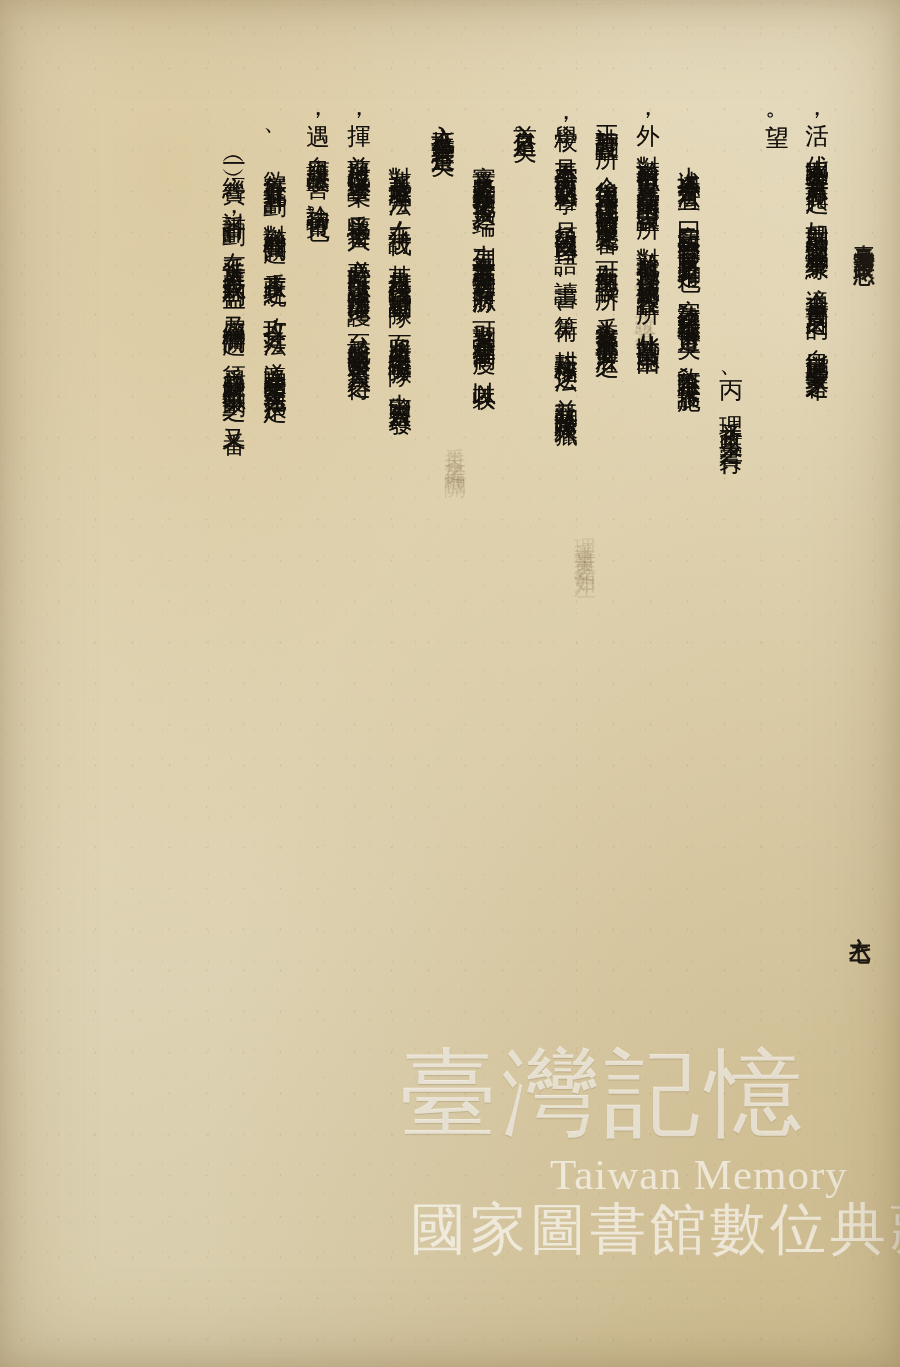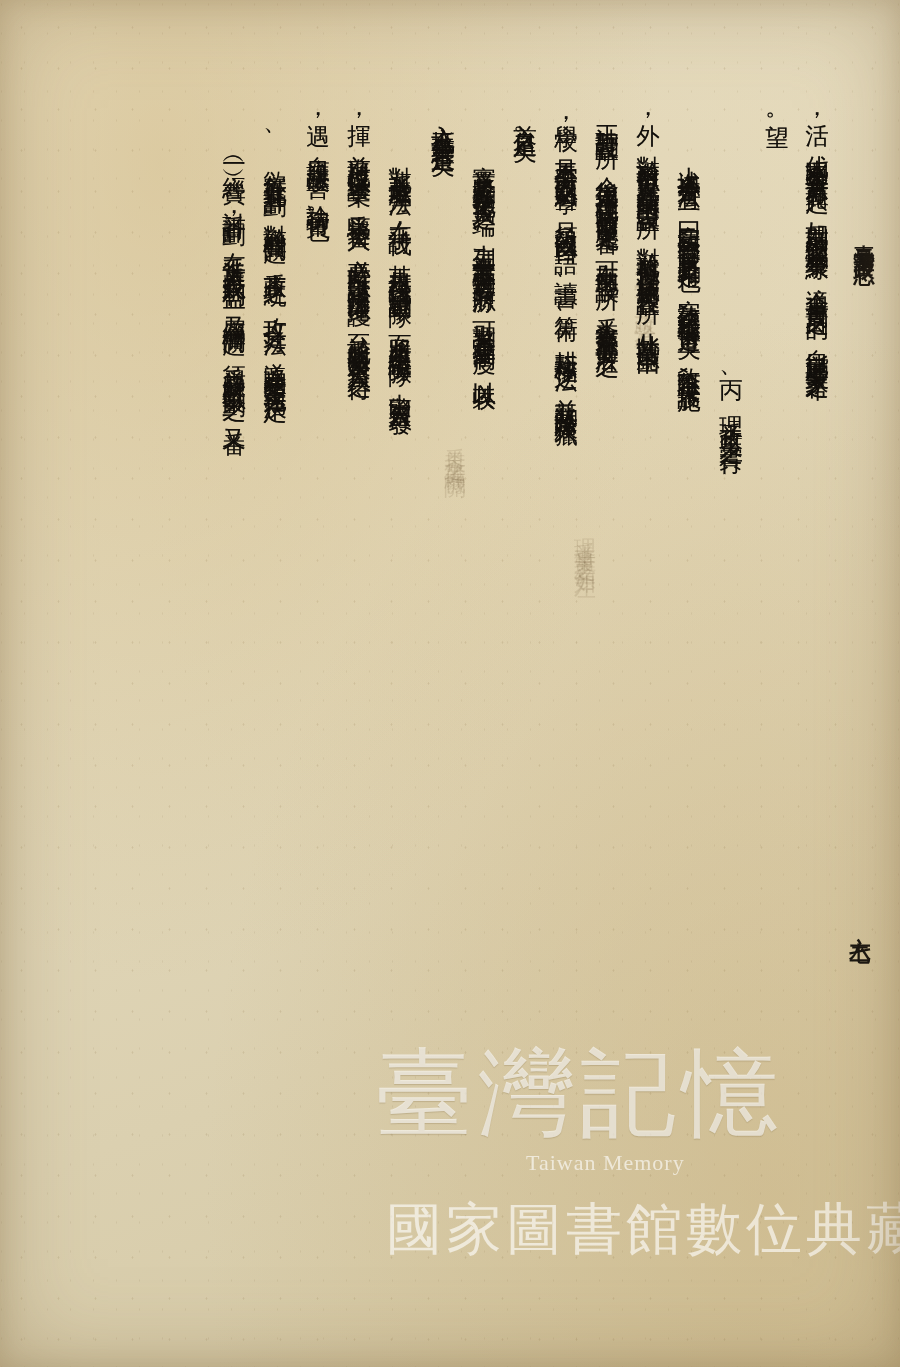--- a/index.html
+++ b/index.html
@@ -78,40 +78,40 @@
     white-space: nowrap;
     font-weight: 500;
     text-shadow: 0 0 .6px rgba(20,16,10,.55);
   }
   .line.head {
     letter-spacing: 6px;
   }
   
   #wm {
     position: absolute;
-    left: 376px;
+    left: 400px;
     top: 1030px;
     width: 500px;
     height: 230px;
     pointer-events: none;
   }
   #wm .cn {
     position: absolute;
     left: 0; top: 0;
     font-size: 96px;
     letter-spacing: 6px;
     color: rgba(255,255,255,0.62);
     text-shadow: 0 1px 1px rgba(120,100,60,.25);
     font-family: "DejaVu Serif", serif;
     white-space: nowrap;
   }
   #wm .en {
     position: absolute;
     left: 150px; top: 120px;
-    font-size: 22px;
+    font-size: 43px;
     color: rgba(255,255,255,0.62);
     letter-spacing: 1px;
     font-family: "Liberation Serif", serif;
     white-space: nowrap;
   }
   #wm .cn2 {
     position: absolute;
     left: 10px; top: 162px;
     font-size: 56px;
     letter-spacing: 4px;

